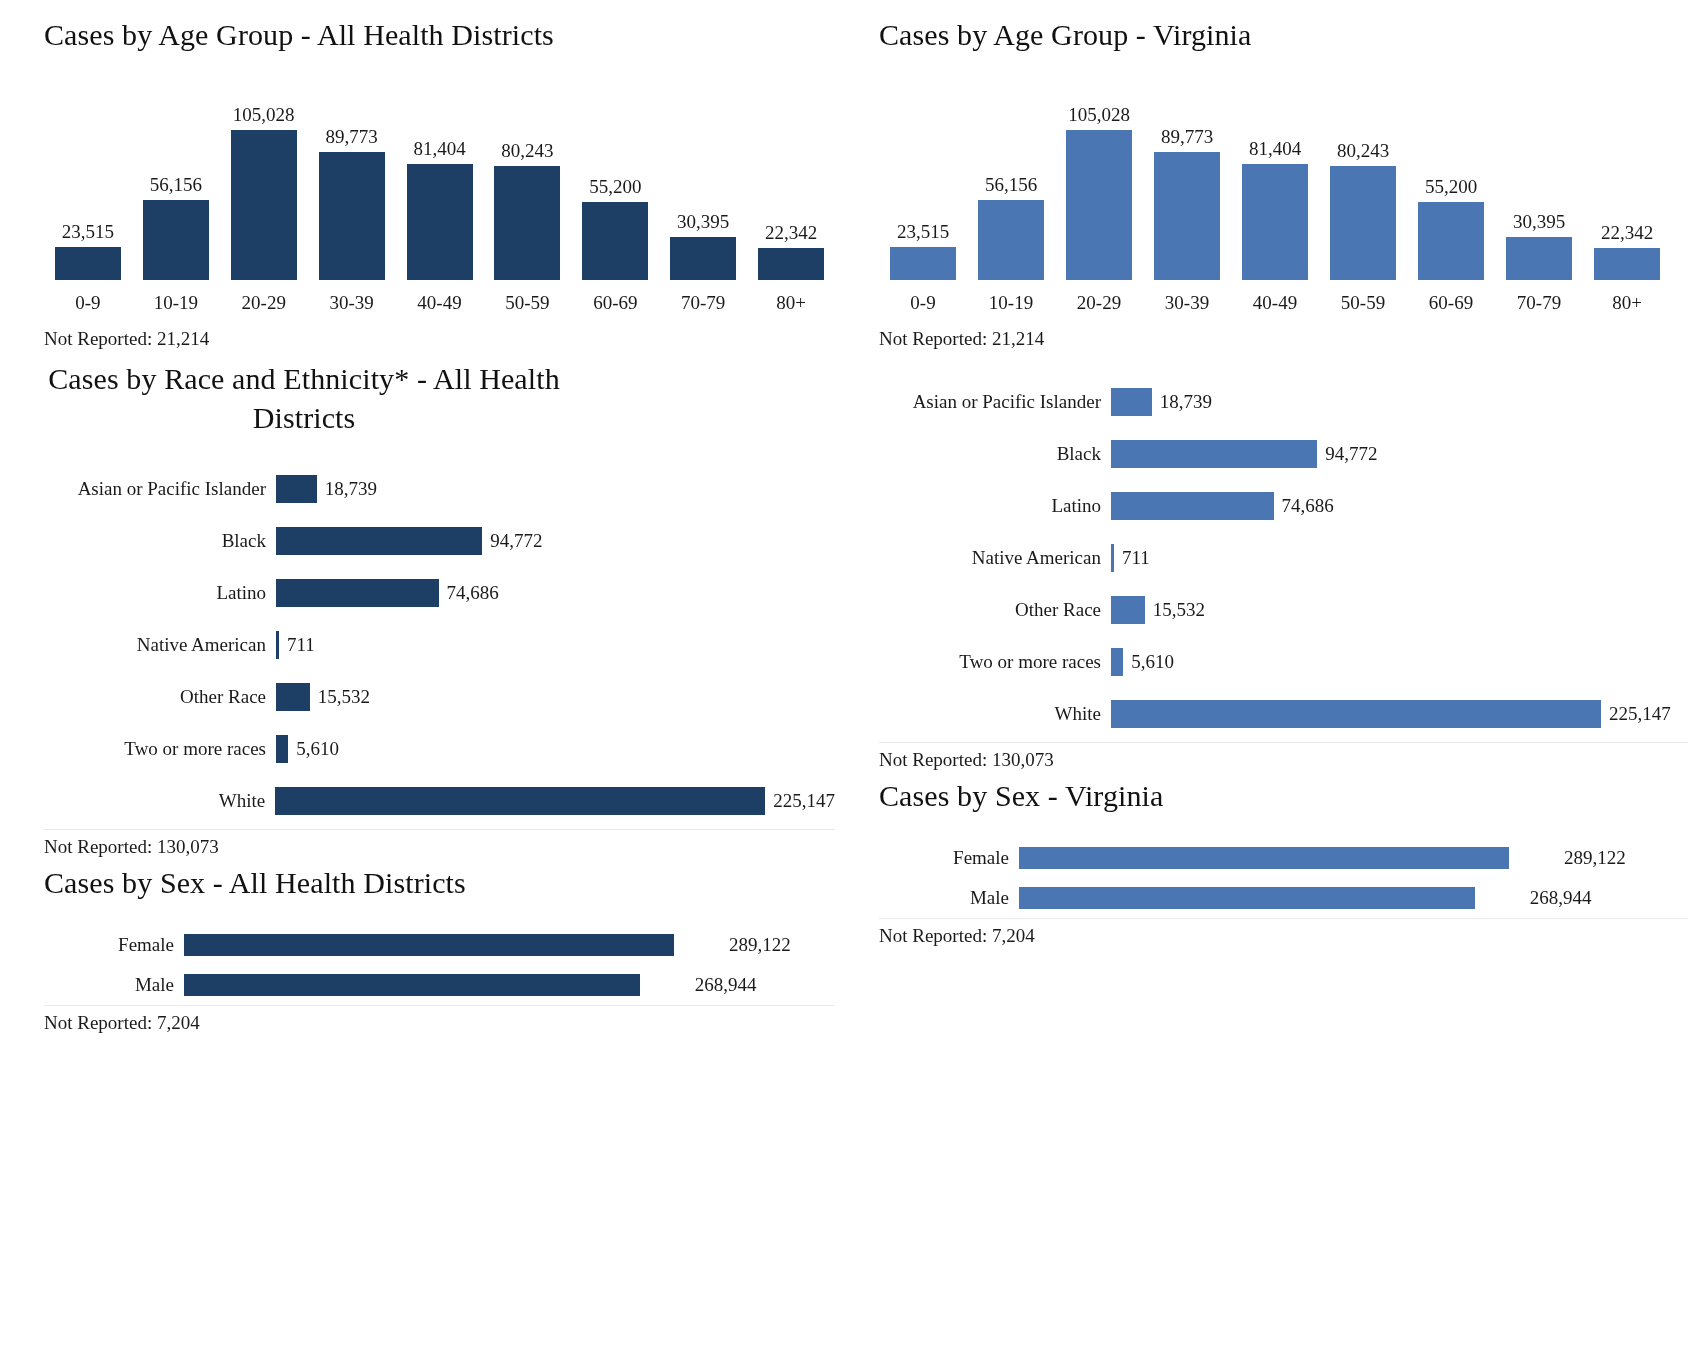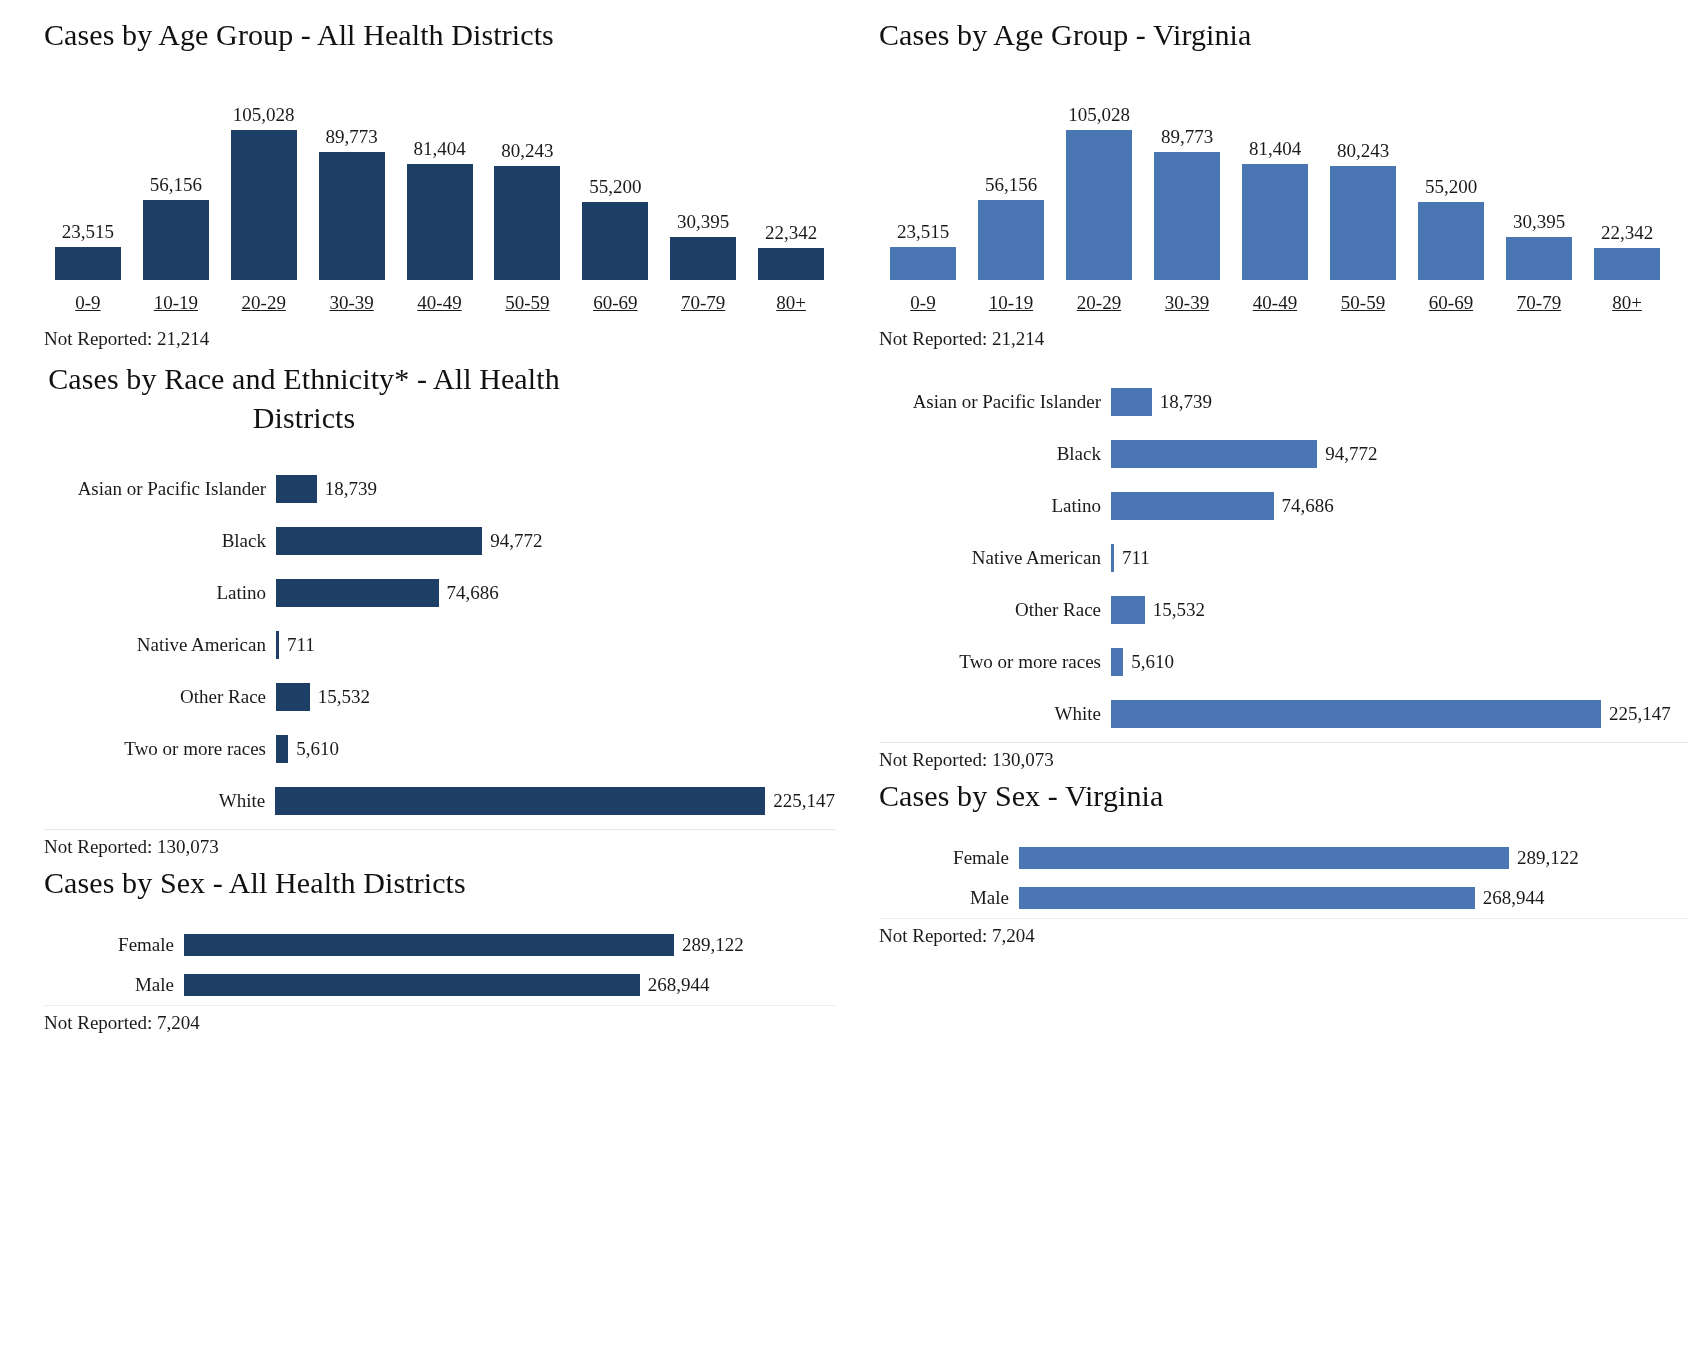--- a/index.html
+++ b/index.html
@@ -77,21 +77,20 @@
   }
   .agelabels {
     position: absolute;
     left: 0; right: 0; bottom: 8px;
     display: flex;
   }
   .agelabels span {
     width: 88px;
     text-align: center;
     font-size: 19px;
-    text-decoration: underline;
   }
   .right .agecol .bar { background: #4a77b4; }
 
   
   .hbarchart { margin-top: 26px; }
   .hrow {
     display: flex;
     align-items: center;
     height: 52px;
   }
@@ -126,21 +125,21 @@
 
   
   .sexchart { margin-top: 22px; }
   .sexrow { display: flex; align-items: center; height: 40px; }
   .sexrow .lbl {
     width: 140px;
     text-align: right;
     padding-right: 10px;
     font-size: 19px;
   }
-  .sexrow .barwrap { flex: 1; display: flex; align-items: center; }
+  .sexrow .barwrap { flex: 1; display: flex; align-items: center; gap: 47px; }
   .sexrow .hbar { height: 22px; background: #1d3f66; }
   .right .sexrow .hbar { background: #4a77b4; }
   .sexrow .hval { font-size: 19px; margin-left: 8px; white-space: nowrap; }
 
   .sex-sep { border-bottom: 1px solid #ececec; }
 </style>
 </head>
 <body>
 
 <div class="page">

